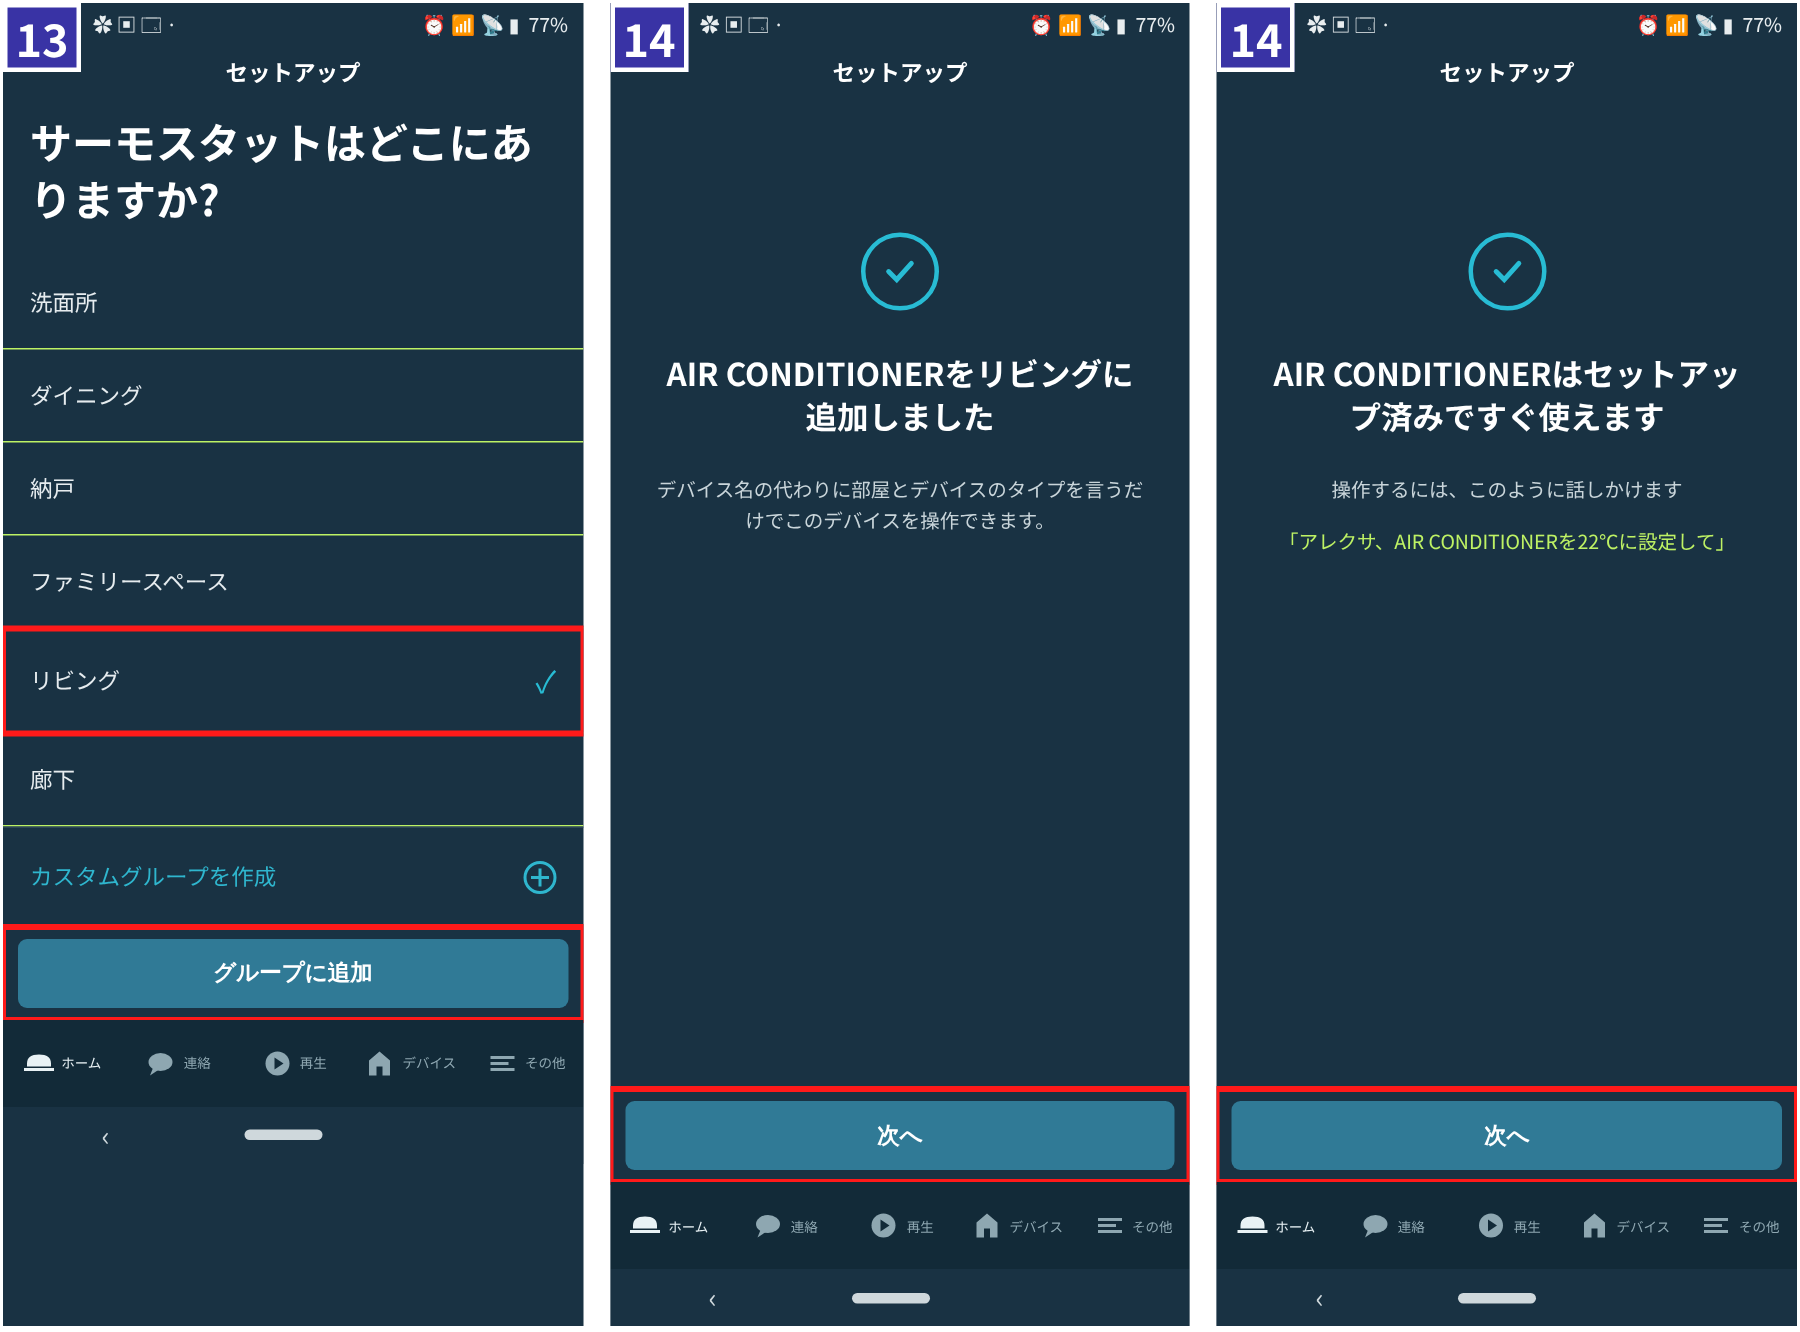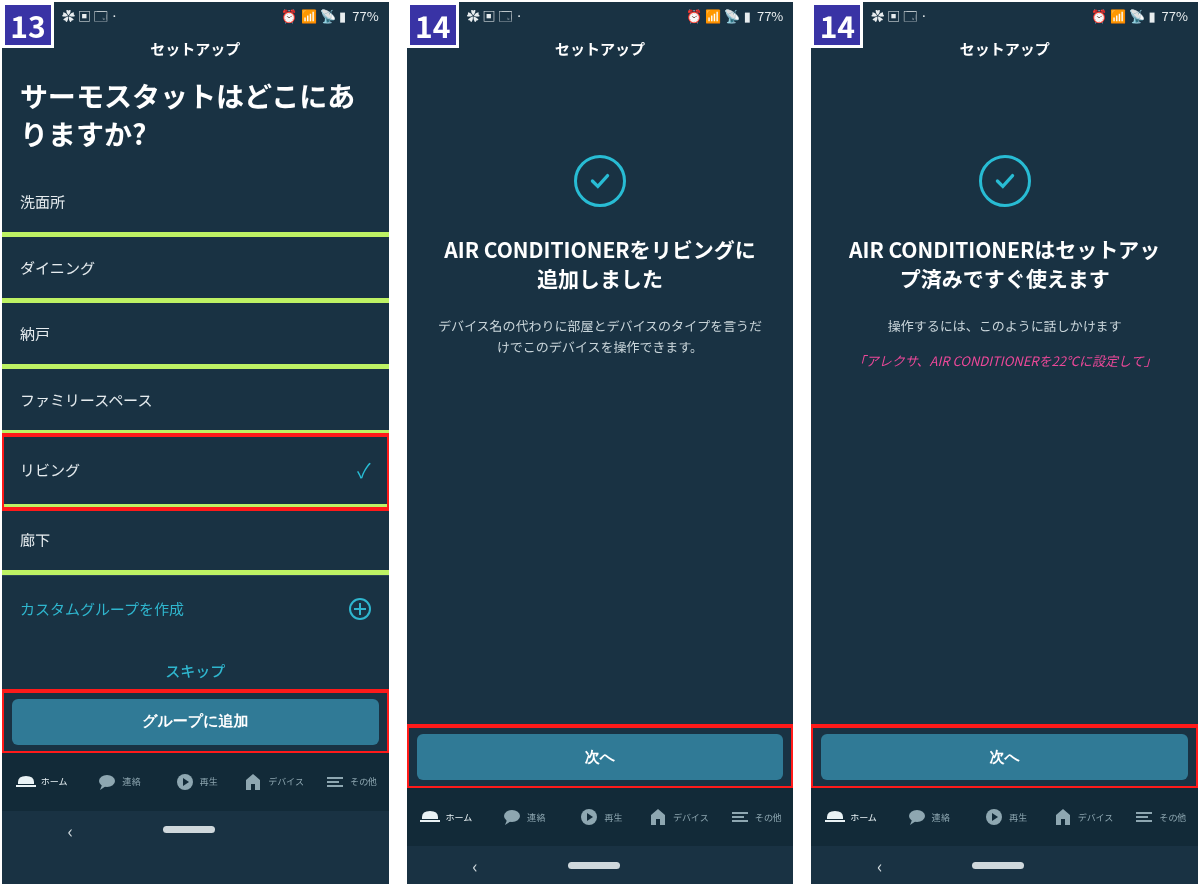--- a/index.html
+++ b/index.html
@@ -62,21 +62,21 @@
   
   .question {
     font-size: 28px;
     font-weight: 700;
     padding: 12px 18px 18px;
     line-height: 1.35;
   }
   .list { display: flex; flex-direction: column; }
   .list-row {
     padding: 20px 18px;
-    border-bottom: 5px solid #bef264;
+    border-bottom: 1px solid #bef264;
     font-size: 15px;
     color: #e6ecef;
     display: flex;
     align-items: center;
     justify-content: space-between;
   }
   .list-row.selected { position: relative; }
   .list-row.selected .check {
     color: #28bcd4;
     font-size: 20px;
@@ -188,22 +188,21 @@
     line-height: 1.4;
     margin-bottom: 22px;
   }
   .conf-desc {
     font-size: 13px;
     color: #c9d5da;
     line-height: 1.6;
   }
   .conf-quote {
     font-size: 13px;
-    font-style: italic;
-    color: #ec4899;
+    color: #bef264;
     margin-top: 14px;
     line-height: 1.6;
   }
 </style>
 </head>
 <body>
 
 <div class="phone">
   <div class="step-badge">13</div>
 
@@ -241,21 +240,20 @@
     <div class="list-row">
         <span>廊下</span>
       </div>
   </div>
 
   <div class="custom-row">
     <span>カスタムグループを作成</span>
     <span class="plus-circ"></span>
   </div>
 
-  <div class="skip-link">スキップ</div>
 
   <div class="primary-btn-wrap red-outline">
     <button class="primary-btn">グループに追加</button>
   </div>
 
   <div class="tabbar">
     <div class="tab active">
       <svg viewBox="0 0 24 20">
           <path fill="currentColor" d="M4 10 Q4 4 12 4 Q20 4 20 10 L20 12 L4 12 Z M2 13 H22 V15 H2 Z"></path>
         </svg>

